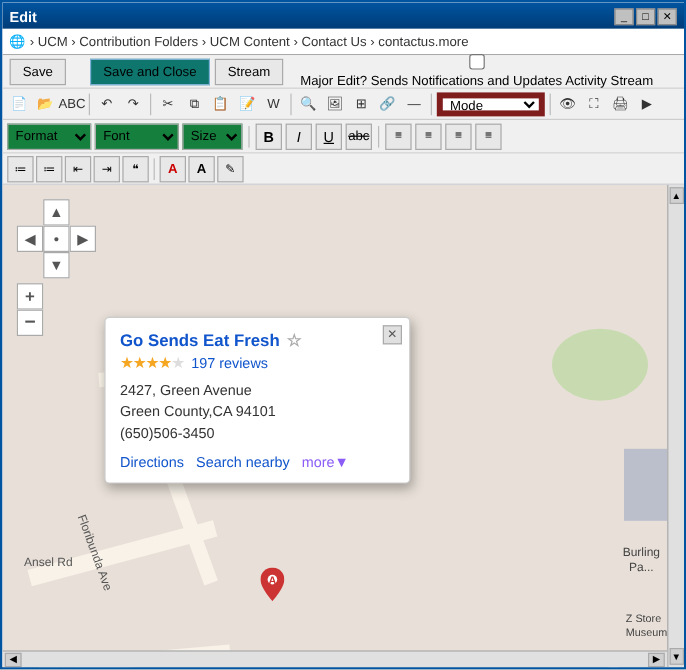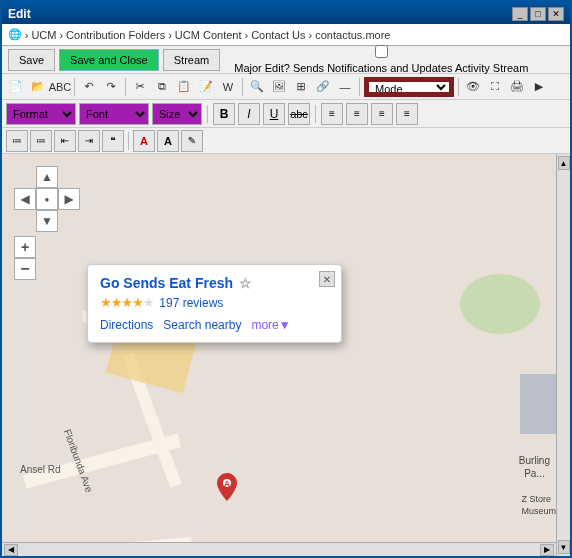--- a/index.html
+++ b/index.html
@@ -87,22 +87,23 @@
       border: 1px solid #aaa;
       padding: 2px 10px;
       font-size: 11px;
       cursor: pointer;
       height: 22px;
       display: flex;
       align-items: center;
     }
 
     .toolbar-btn.primary {
-      background: #22c55e;
+      background: #0f766e;
       border-color: #7bafd4;
+      margin-left: 16px;
     }
 
     .checkbox-area {
       display: flex;
       align-items: center;
       gap: 4px;
       font-size: 11px;
       margin-left: 10px;
       flex-direction: column;
     }
@@ -154,21 +155,21 @@
       padding: 2px 4px;
       display: flex;
       align-items: center;
       gap: 3px;
       flex-shrink: 0;
       height: 28px;
     }
 
     .format-select {
       border: 1px solid #aaa;
-      background: #a21caf;
+      background: #15803d;
       height: 22px;
       font-size: 11px;
       padding: 0 2px;
     }
 
     .format-btn {
       background: #e8e8e8;
       border: 1px solid #aaa;
       width: 22px;
       height: 22px;
@@ -504,21 +505,21 @@
       top: 300px;
       font-size: 10px;
       color: #444;
       text-align: center;
       line-height: 1.3;
     }
 
     .store-label {
       position: absolute;
       right: 14px;
-      top: 340px;
+      top: 356px;
       font-size: 9px;
       color: #444;
       line-height: 1.3;
     }
   </style>
 </head>
 <body>
 
 <div class="window">
 
@@ -667,20 +668,25 @@
       <div class="map-popup">
         <div class="popup-close">✕</div>
         <div class="popup-title">
           <span>Go Sends Eat Fresh</span>
           <span class="star-icon">☆</span>
         </div>
         <div style="display:flex;align-items:center;gap:6px;margin-bottom:4px;">
           <span class="stars">★★★★<span style="color:#ddd;">★</span></span>
           <span class="review-count">197 reviews</span>
         </div>
+        <div class="popup-address">
+          <div>2427, Green Avenue</div>
+          <div>Green County,CA 94101</div>
+          <div>(650)506-3450</div>
+        </div>
         <div class="popup-actions">
           <span class="popup-action-link">Directions</span>
           <span class="popup-action-link">Search nearby</span>
           <span class="more-link">more▼</span>
         </div>
       </div>
 
       <div class="map-pin">
         <svg width="20" height="28" viewBox="0 0 20 28" xmlns="http://www.w3.org/2000/svg">
           <path d="M10 0 C4.5 0 0 4.5 0 10 C0 17 10 28 10 28 C10 28 20 17 20 10 C20 4.5 15.5 0 10 0Z" fill="#cc3333"></path>

